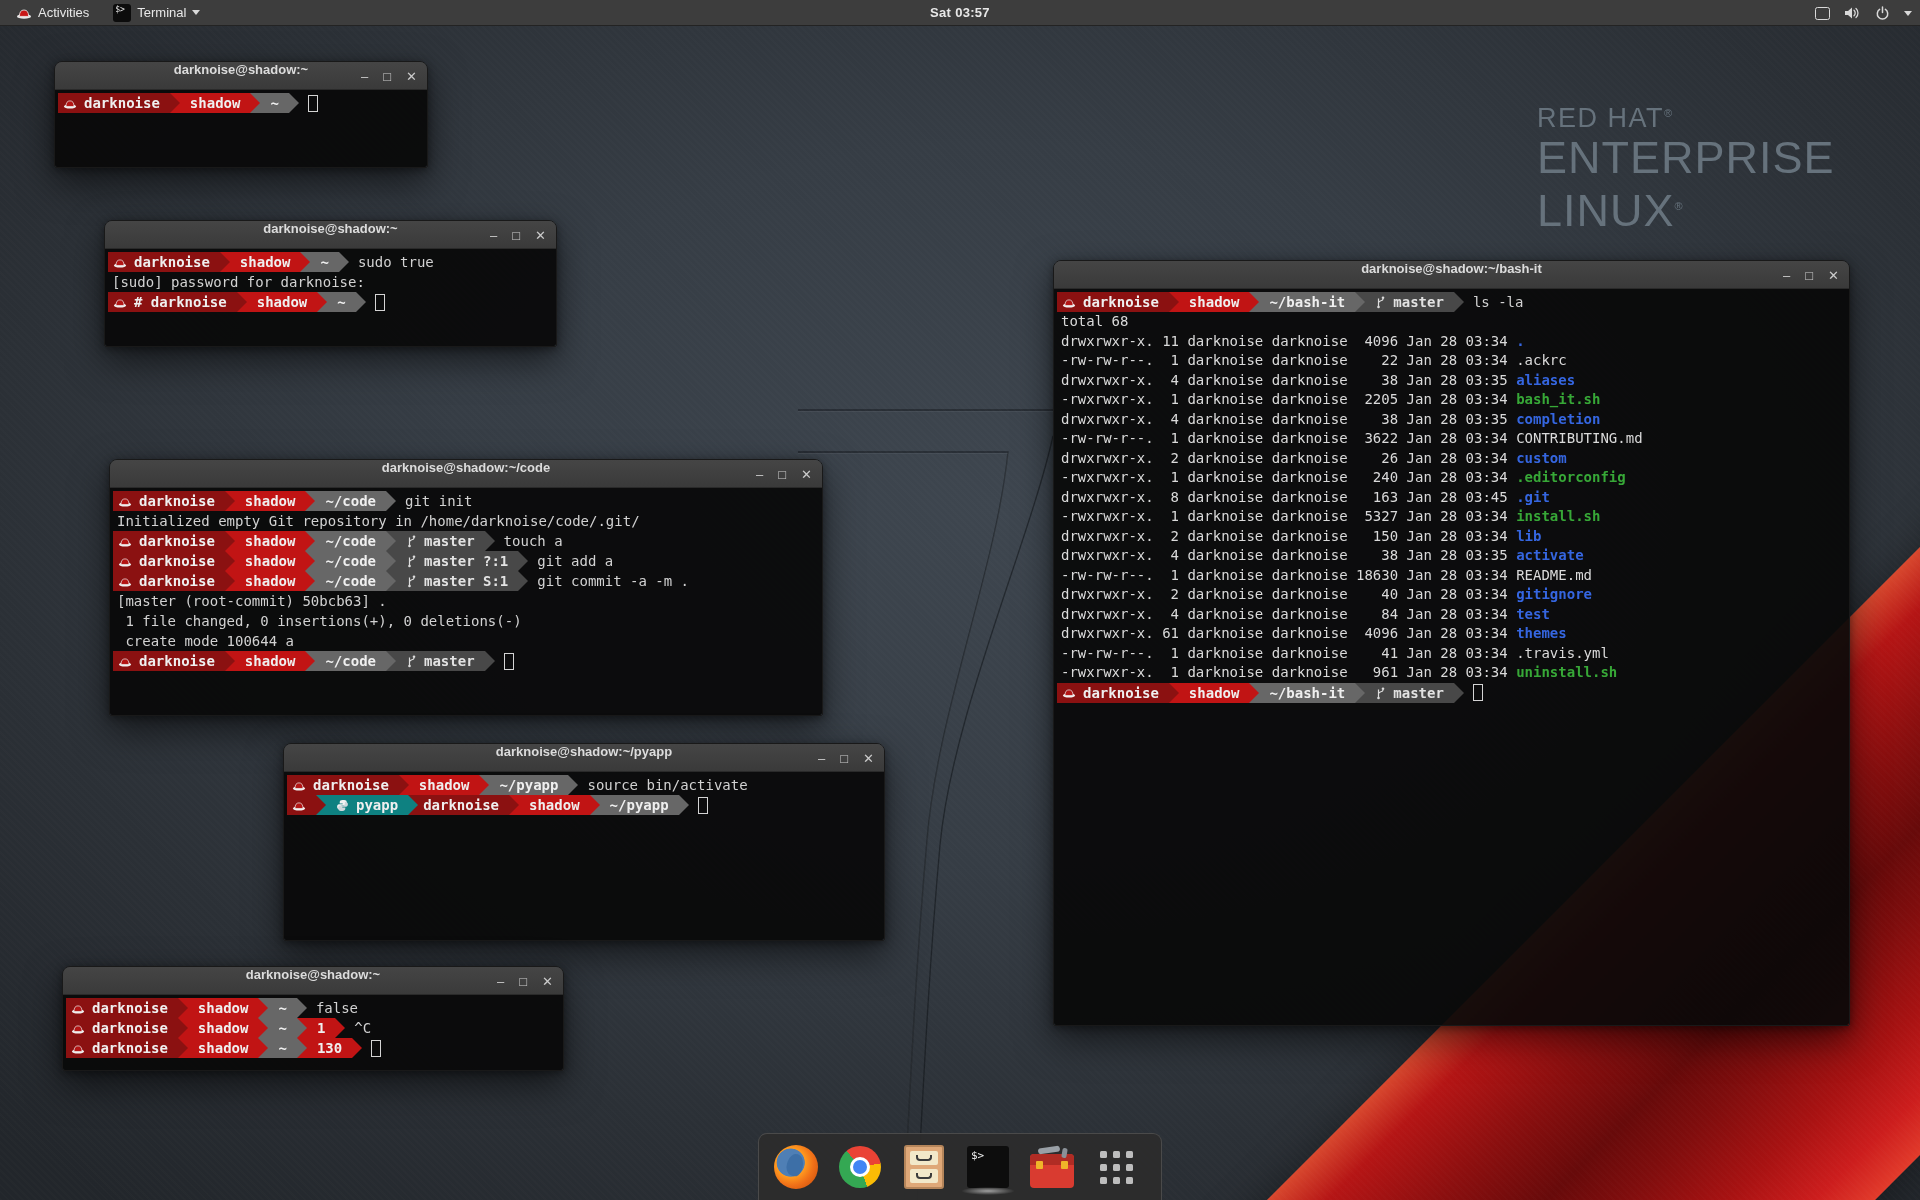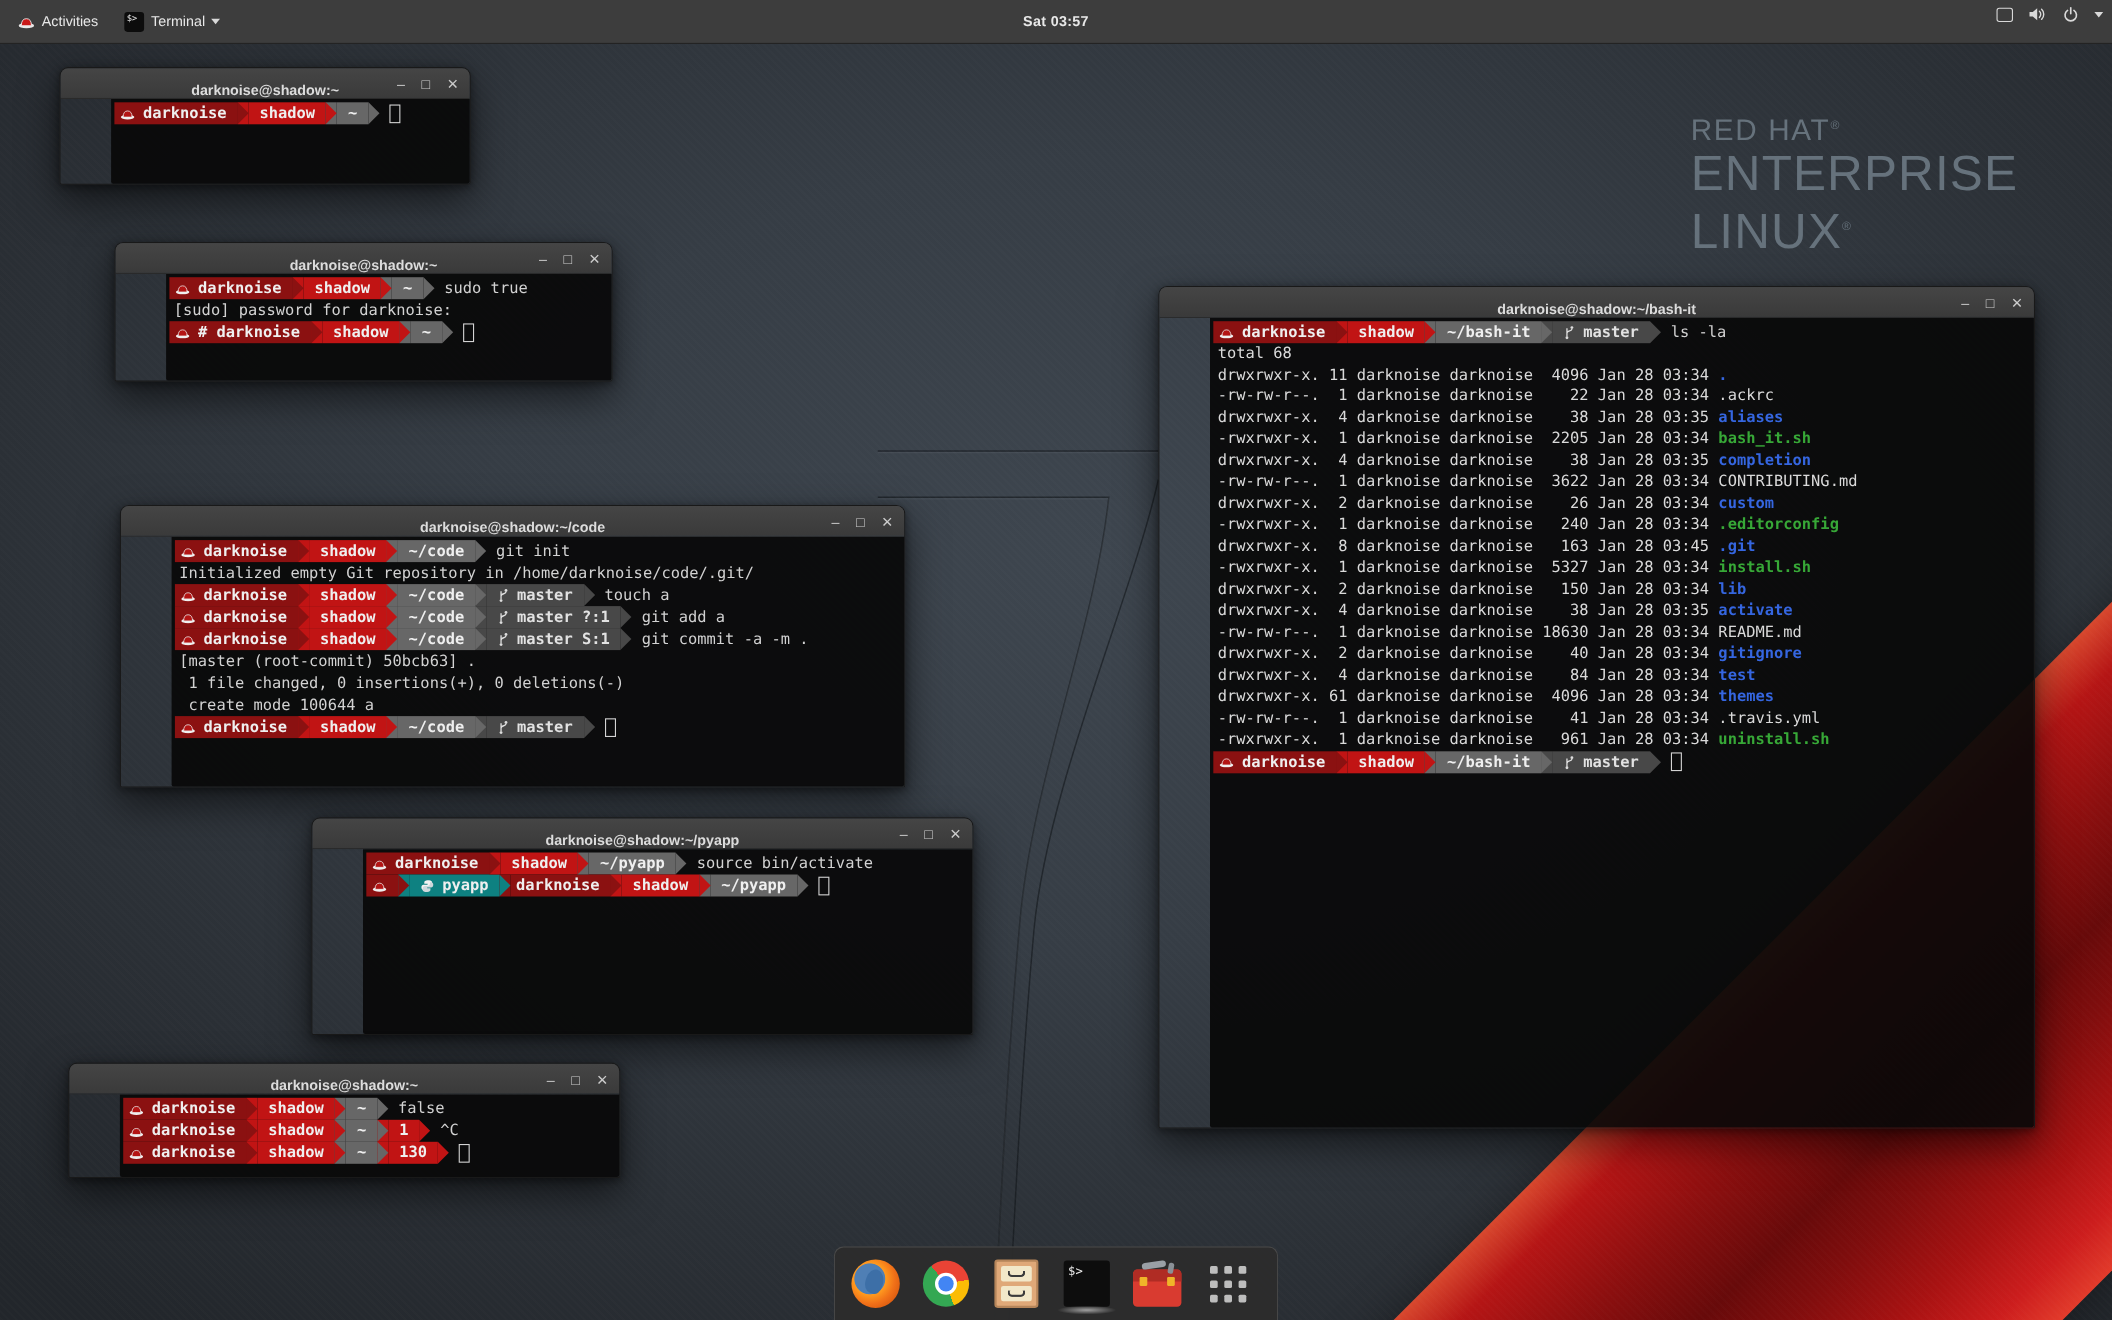--- a/index.html
+++ b/index.html
@@ -12,21 +12,21 @@
 
   
   .ribbon { position:absolute; left:680px; top:976px; width:1800px; height:430px;
     transform: rotate(-45deg);
     background: linear-gradient(to bottom,
       #d8482e 0%, #b51515 10%, #8c0f0f 28%, #670a0a 46%,
       #7e0d0d 58%, #a81212 76%, #cc1d1d 90%, #e23b2b 100%);
     box-shadow: 0 0 40px rgba(0,0,0,.35); }
 
   
-  .topbar { position:absolute; left:0; top:0; width:1920px; height:40px; background:#3d3d3d;
+  .topbar { position:absolute; left:0; top:0; width:1920px; height:26px; background:#3d3d3d;
     border-bottom:1px solid #232323; color:#e8e8e8; font-size:13px; display:flex; align-items:center; z-index:50; }
   .tb-left { display:flex; align-items:center; gap:8px; padding-left:8px; }
   .activities { display:flex; align-items:center; gap:6px; padding:0 8px; height:26px; cursor:default; }
   .appmenu { display:flex; align-items:center; gap:6px; padding:0 8px; height:26px; }
   .mini-term { width:18px; height:18px; background:#0c0c0c; border-radius:3px; color:#e8e8e8;
     font-family:"DejaVu Sans Mono",monospace; font-size:8px; line-height:10px; padding:1px 2px; }
   .tb-clock { position:absolute; left:50%; transform:translateX(-50%); font-weight:bold; letter-spacing:.3px; }
   .tb-right { position:absolute; right:8px; top:0; height:26px; display:flex; align-items:center; gap:14px; }
   .chev { width:0; height:0; border-left:4px solid transparent; border-right:4px solid transparent; border-top:5px solid #d9d9d9; }
   .disp-icon { width:15px; height:13px; border:1.6px solid #d9d9d9; border-radius:2.5px; }
@@ -34,27 +34,27 @@
   
   .branding { position:absolute; left:1537px; top:103px; color:#66727c; }
   .branding .b1 { font-size:27px; font-weight:normal; letter-spacing:1.5px; }
   .branding .b2, .branding .b3 { font-size:45px; font-weight:100; letter-spacing:1px; line-height:48px; font-family:"Liberation Sans",sans-serif; }
   .reg { font-size:11px; vertical-align:super; }
 
   
   .win { position:absolute; border:1px solid #191919; border-radius:8px 8px 2px 2px;
     box-shadow: 0 14px 36px rgba(0,0,0,.55), 0 2px 8px rgba(0,0,0,.4); }
   .titlebar { height:28px; background:linear-gradient(#454545,#3a3a3a); border-radius:7px 7px 0 0;
-    display:flex; align-items:flex-end; justify-content:center; position:relative;
+    display:flex; align-items:flex-start; justify-content:center; position:relative;
     color:#dcdcdc; font-size:13px; font-weight:bold; border-bottom:1px solid #2a2a2a; }
   .winbtns { position:absolute; right:10px; top:0; height:28px; display:flex; align-items:center; gap:15px;
     color:#cccccc; font-size:13px; font-weight:normal; }
   .winbtns span { cursor:default; }
   .tcontent { background:rgba(9,9,9,.93); padding:3px 0 0 3px; height:calc(100% - 28px);
-    font-family:"DejaVu Sans Mono",monospace; border-radius:0 0 2px 2px;margin-left:46px; }
+    font-family:"DejaVu Sans Mono",monospace; border-radius:0 0 2px 2px; }
 
   .tline { display:flex; align-items:stretch; height:20px; }
   .seg { display:flex; align-items:center; padding:0 10px; color:#efefef; font-weight:bold; font-size:14px; white-space:pre; }
   .seg svg { margin-right:7px; }
   .sep { position:relative; width:10px; height:20px; background:var(--t); flex:none; }
   .sep::before { content:""; position:absolute; left:0; top:0;
     border-top:10px solid transparent; border-bottom:10px solid transparent; border-left:10px solid var(--f); }
   .cmd { line-height:20px; margin-left:9px; color:#d2d2d2; font-size:14px; white-space:pre; }
   .out { height:20px; line-height:20px; color:#d2d2d2; font-size:14px; white-space:pre; padding-left:4px; }
   .cursor { width:10px; height:17px; border:1.5px solid #d4d4d4; margin-left:9px; align-self:center; }

